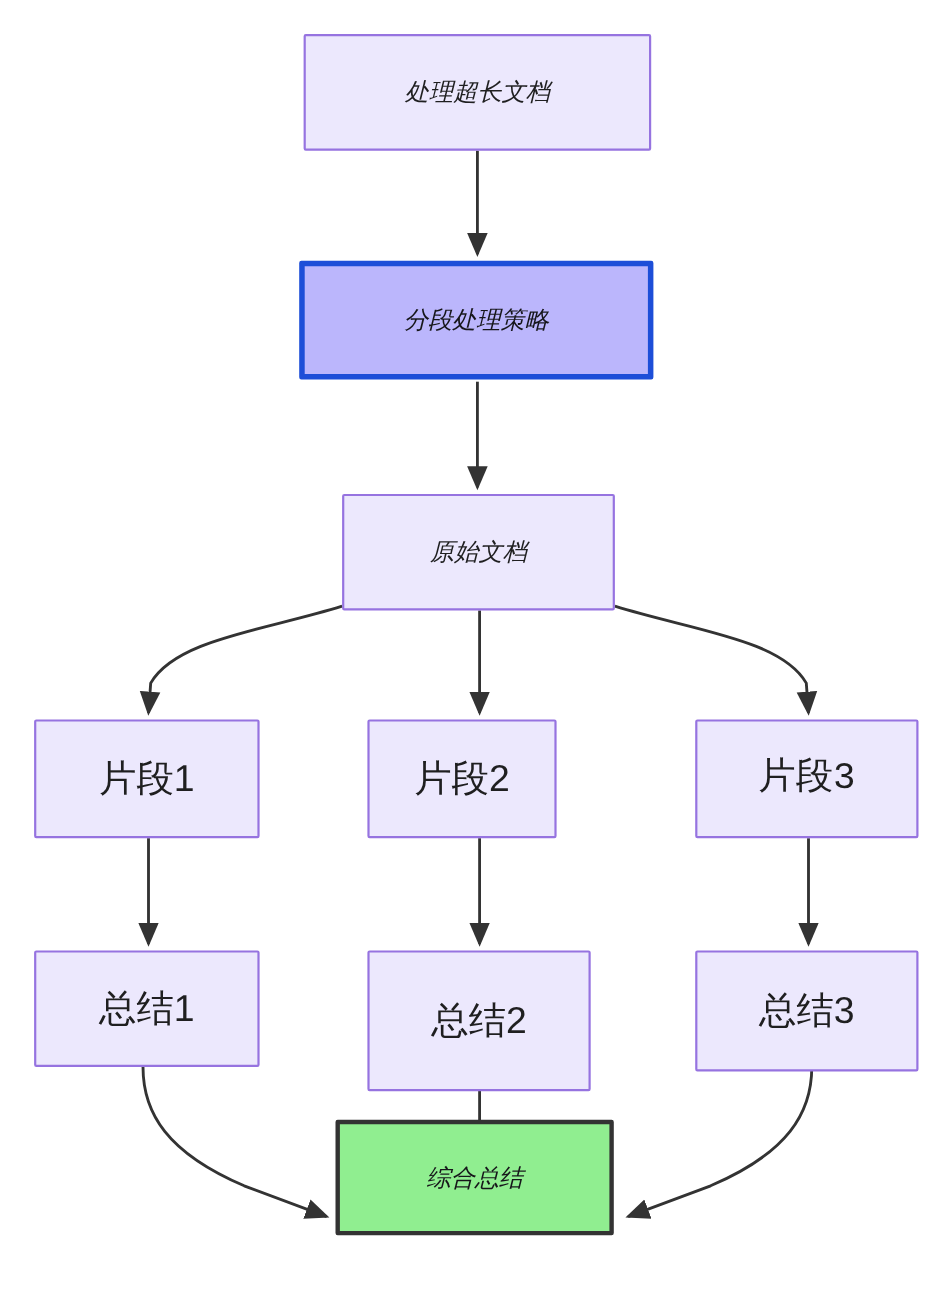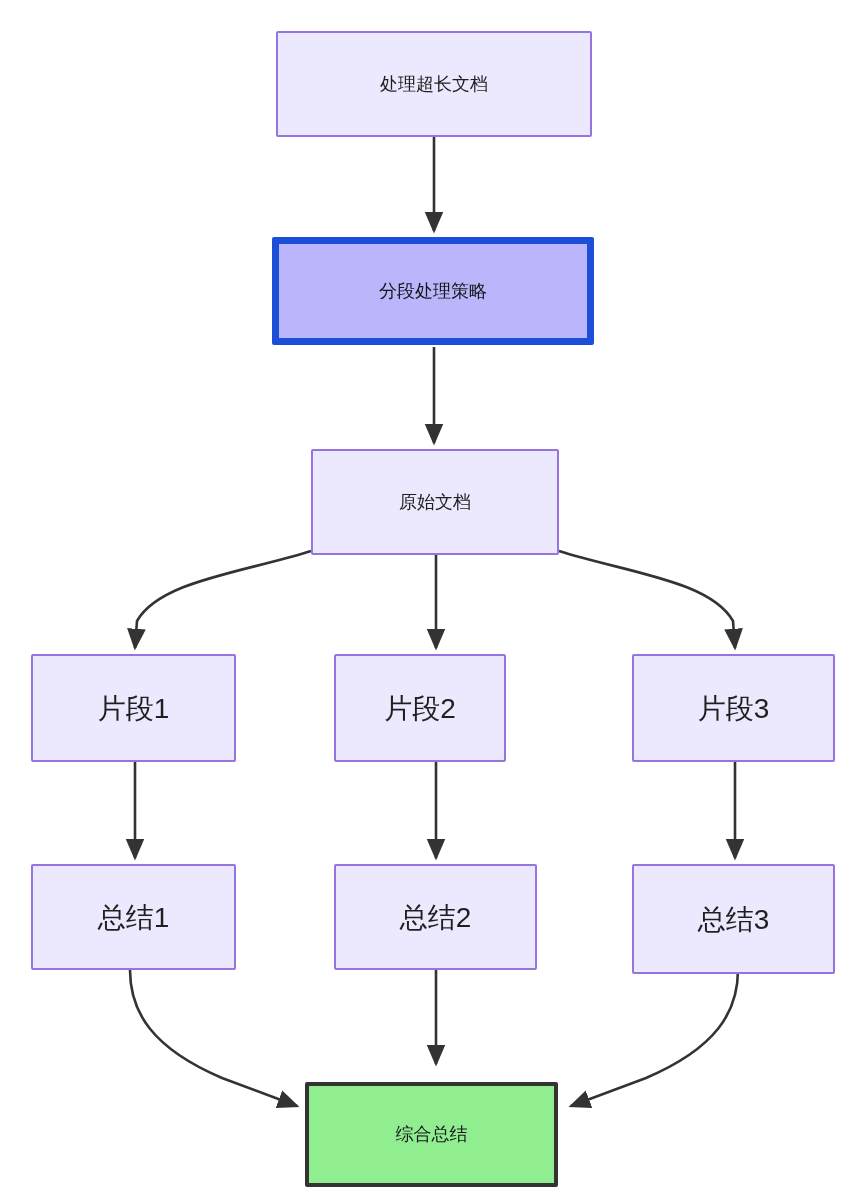--- a/index.html
+++ b/index.html
@@ -42,33 +42,33 @@
   
   .n-default {
     background: #ECE8FD;
     border: 2px solid #9673E0;
     border-radius: 2px;
     color: #1f1f20;
   }
   
   .n-strategy {
     background: #BBB6FC;
-    border: 7px solid #1d4ed8;
+    border: 5px solid #1d4ed8;
     border-radius: 2px;
     color: #16161a;
   }
   
   .n-final {
     background: #90EE90;
     border: 4px solid #333333;
     border-radius: 2px;
     color: #16161a;
   }
-  .fs-26 { font-size: 18px; }
-  .fs-25 { font-size: 28px; }
+  .fs-26 { font-size: 22px; font-style: italic; }
+  .fs-25 { font-size: 34px; }
 </style>
 </head>
 <body>
 
 <div id="canvas">
 
   <svg id="edges" viewBox="0 0 852 1196" width="852" height="1196" xmlns="http://www.w3.org/2000/svg">
     <defs>
       <marker id="arrowhead" markerWidth="9" markerHeight="9" refX="7.4" refY="4" orient="auto" markerUnits="strokeWidth">
         <path d="M0,0.4 L8.4,4 L0,7.6 z" fill="#333333"></path>
@@ -111,33 +111,33 @@
   </div>
 
   <div class="node n-default fs-25" style="left:31px; top:654px; width:205px; height:108px;">
     <span class="node-label">片段1</span>
   </div>
 
   <div class="node n-default fs-25" style="left:334px; top:654px; width:172px; height:108px;">
     <span class="node-label">片段2</span>
   </div>
 
-  <div class="node n-default fs-25" style="left:632px; top:654px; width:203px; height:108px;">
+  <div class="node n-default fs-25" style="left:632px; top:654px; width:203px; height:108px;font-family:Liberation Mono, monospace;">
     <span class="node-label">片段3</span>
   </div>
 
   <div class="node n-default fs-25" style="left:31px; top:864px; width:205px; height:106px;">
     <span class="node-label">总结1</span>
   </div>
 
-  <div class="node n-default fs-25" style="left:334px; top:864px; width:203px; height:106px;">
+  <div class="node n-default fs-25" style="left:334px; top:864px; width:203px; height:128px;">
     <span class="node-label">总结2</span>
   </div>
 
   <div class="node n-default fs-25" style="left:632px; top:864px; width:203px; height:110px;">
     <span class="node-label">总结3</span>
   </div>
 
-  <div class="node n-final fs-26" style="left:305px; top:1082px; width:253px; height:105px;">
+  <div class="node n-final fs-26" style="left:305px; top:1018px; width:253px; height:105px;">
     <span class="node-label">综合总结</span>
   </div>
 
 </div>
 
 </body></html>

